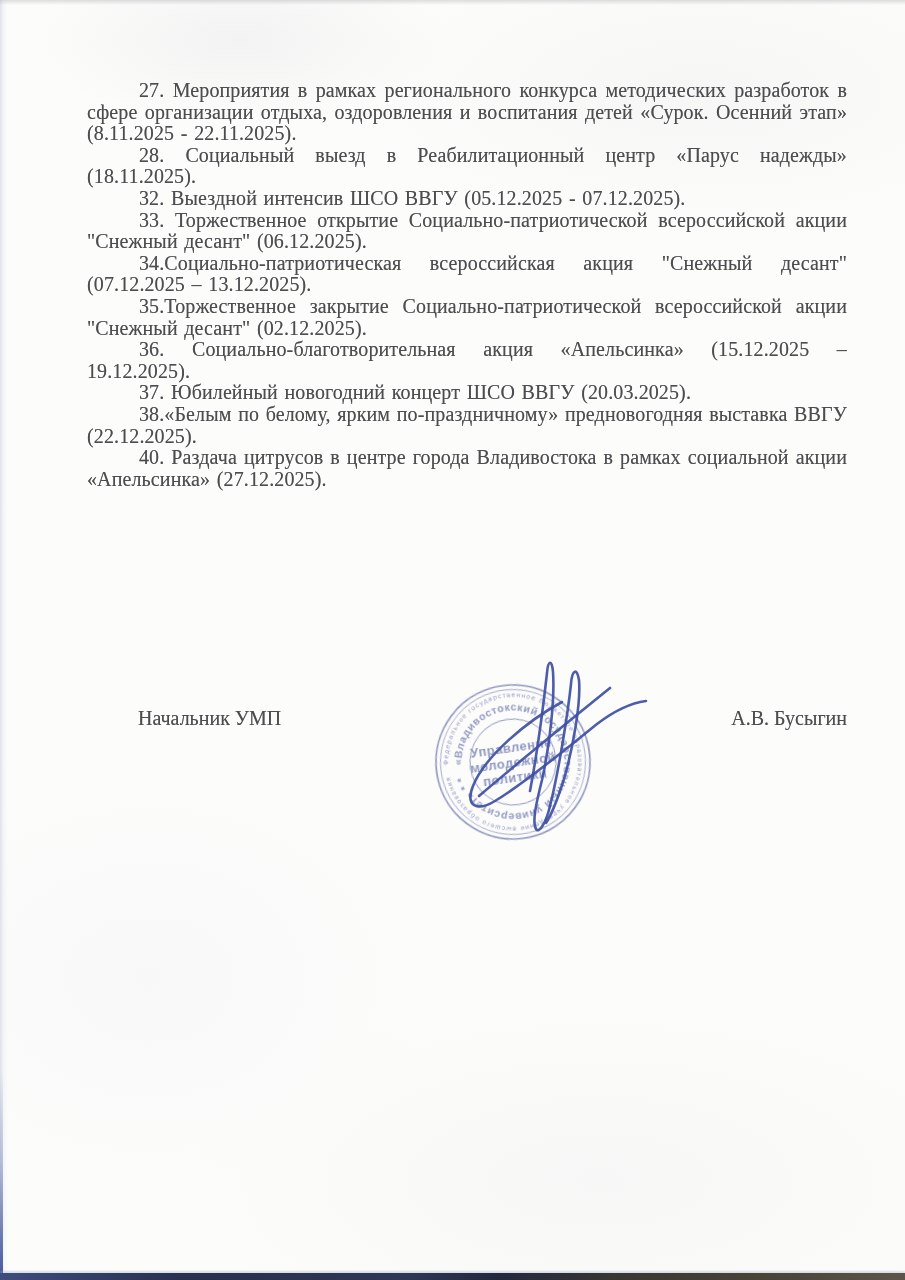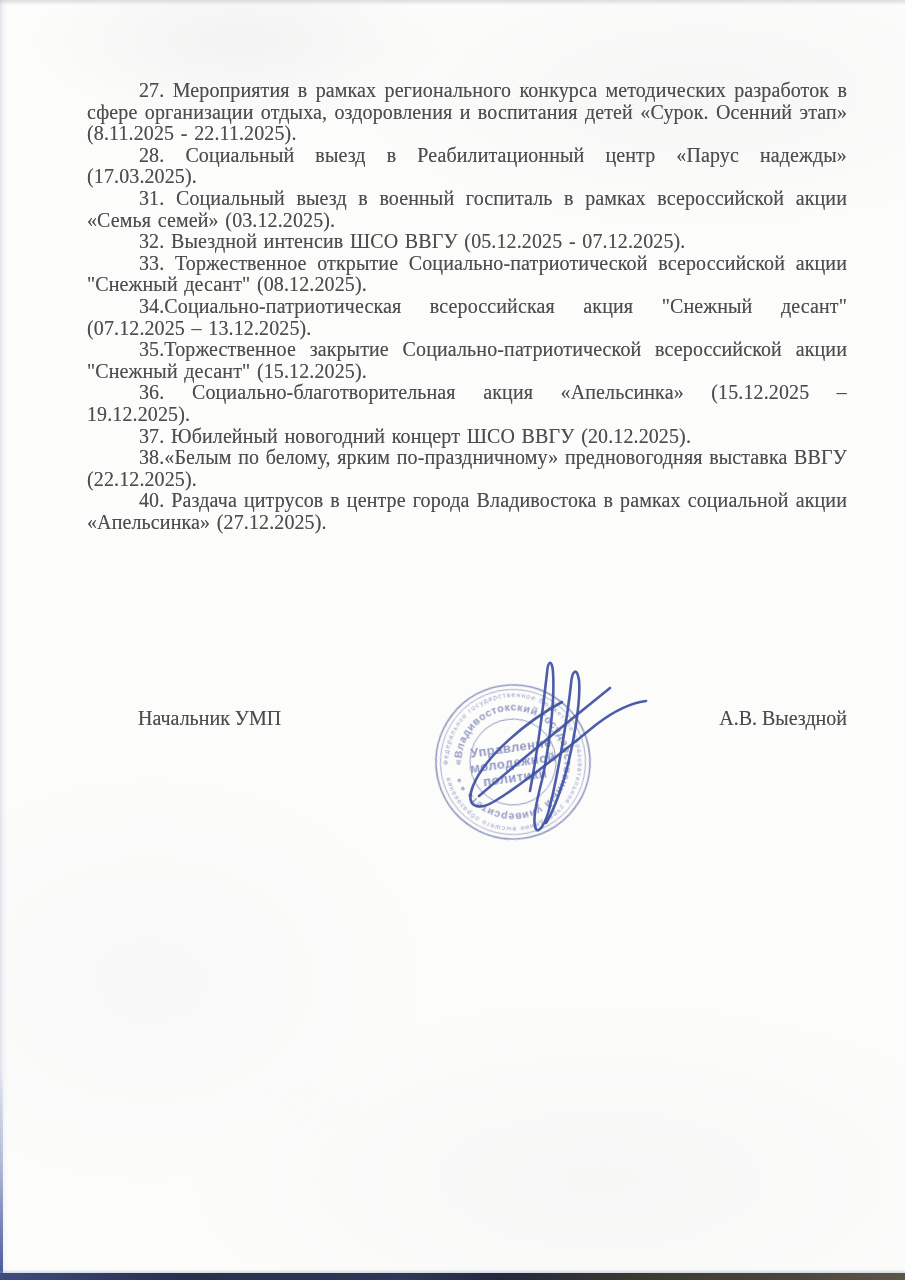--- a/index.html
+++ b/index.html
@@ -55,35 +55,34 @@
     background:linear-gradient(90deg,#3e4c7e,#28304e 20%,#2f3756 45%,#23283e 55%,#3a3831 70%,#4c473c 88%,#5c564a);
     box-shadow:0 -2px 2px rgba(150,160,190,.35);}
 </style>
 </head>
 <body>
 
 <div class="page">
 
   <div class="body-text">
     <p>27. Мероприятия в рамках регионального конкурса методических разработок в сфере организации отдыха, оздоровления и воспитания детей «Сурок. Осенний этап» (8.11.2025 - 22.11.2025).</p>
-    <p>28. Социальный выезд в Реабилитационный центр «Парус надежды» (17.03.2025).</p>
-    <p>31. Социальный выезд в военный госпиталь в рамках всероссийской акции «Семья семей» (03.12.2025).</p>
+    <p>28. Социальный выезд в Реабилитационный центр «Парус надежды» (18.11.2025).</p>
     <p>32. Выездной интенсив ШСО ВВГУ (05.12.2025 - 07.12.2025).</p>
-    <p>33. Торжественное открытие Социально-патриотической всероссийской акции "Снежный десант" (08.12.2025).</p>
+    <p>33. Торжественное открытие Социально-патриотической всероссийской акции "Снежный десант" (06.12.2025).</p>
     <p>34.Социально-патриотическая всероссийская акция "Снежный десант" (07.12.2025 – 13.12.2025).</p>
-    <p>35.Торжественное закрытие Социально-патриотической всероссийской акции "Снежный десант" (15.12.2025).</p>
+    <p>35.Торжественное закрытие Социально-патриотической всероссийской акции "Снежный десант" (02.12.2025).</p>
     <p>36. Социально-благотворительная акция «Апельсинка» (15.12.2025 – 19.12.2025).</p>
-    <p>37. Юбилейный новогодний концерт ШСО ВВГУ (20.12.2025).</p>
+    <p>37. Юбилейный новогодний концерт ШСО ВВГУ (20.03.2025).</p>
     <p>38.«Белым по белому, ярким по-праздничному» предновогодняя выставка ВВГУ (22.12.2025).</p>
     <p>40. Раздача цитрусов в центре города Владивостока в рамках социальной акции «Апельсинка» (27.12.2025).</p>
   </div>
 
   <div class="sig-row">
     <span class="pos-title">Начальник УМП</span>
-    <span class="signer">А.В. Выездной</span>
+    <span class="signer">А.В. Бусыгин</span>
   </div>
 
   <svg class="stamp-sig" width="290" height="230" viewBox="395 638 290 230">
     <defs>
       <path id="ringOuter" d="M 448 762 A 65 65 0 1 1 578 762 A 65 65 0 1 1 448 762"></path>
       <path id="ringInner" d="M 461.5 762 A 51.5 51.5 0 1 1 564.5 762 A 51.5 51.5 0 1 1 461.5 762"></path>
     </defs>
     <g class="stamp" transform="rotate(-8 513 762)">
       <circle class="c1" cx="513" cy="762" r="77"></circle>
       <circle class="c2" cx="513" cy="762" r="72.5"></circle>

